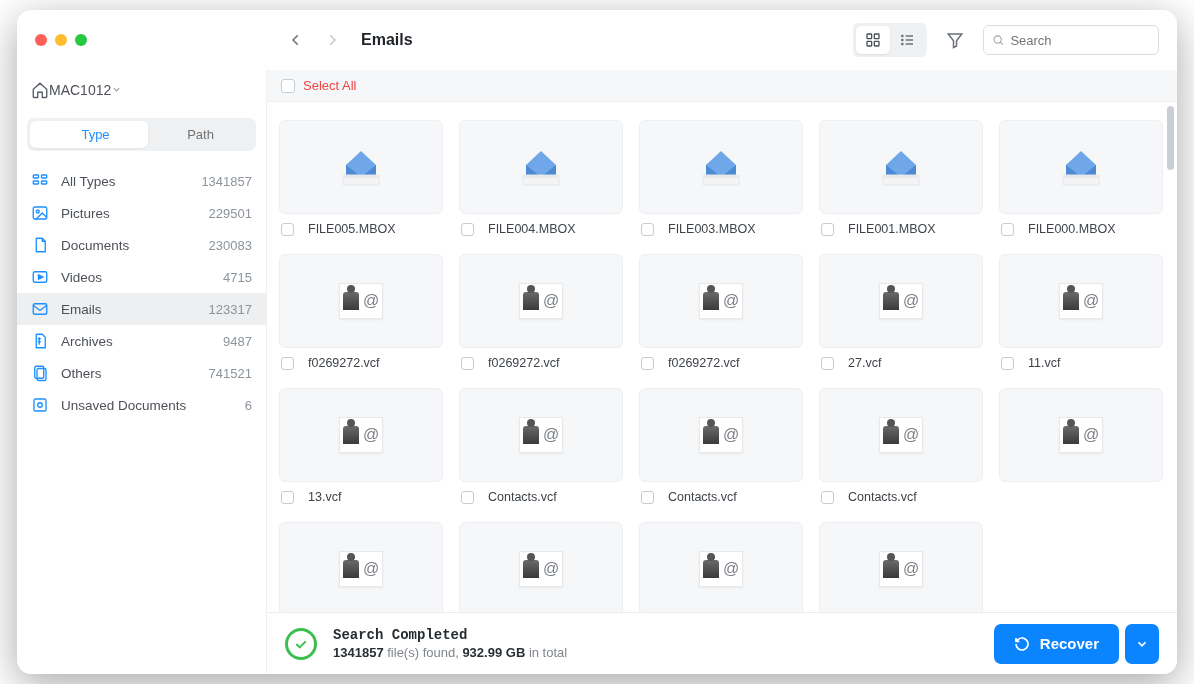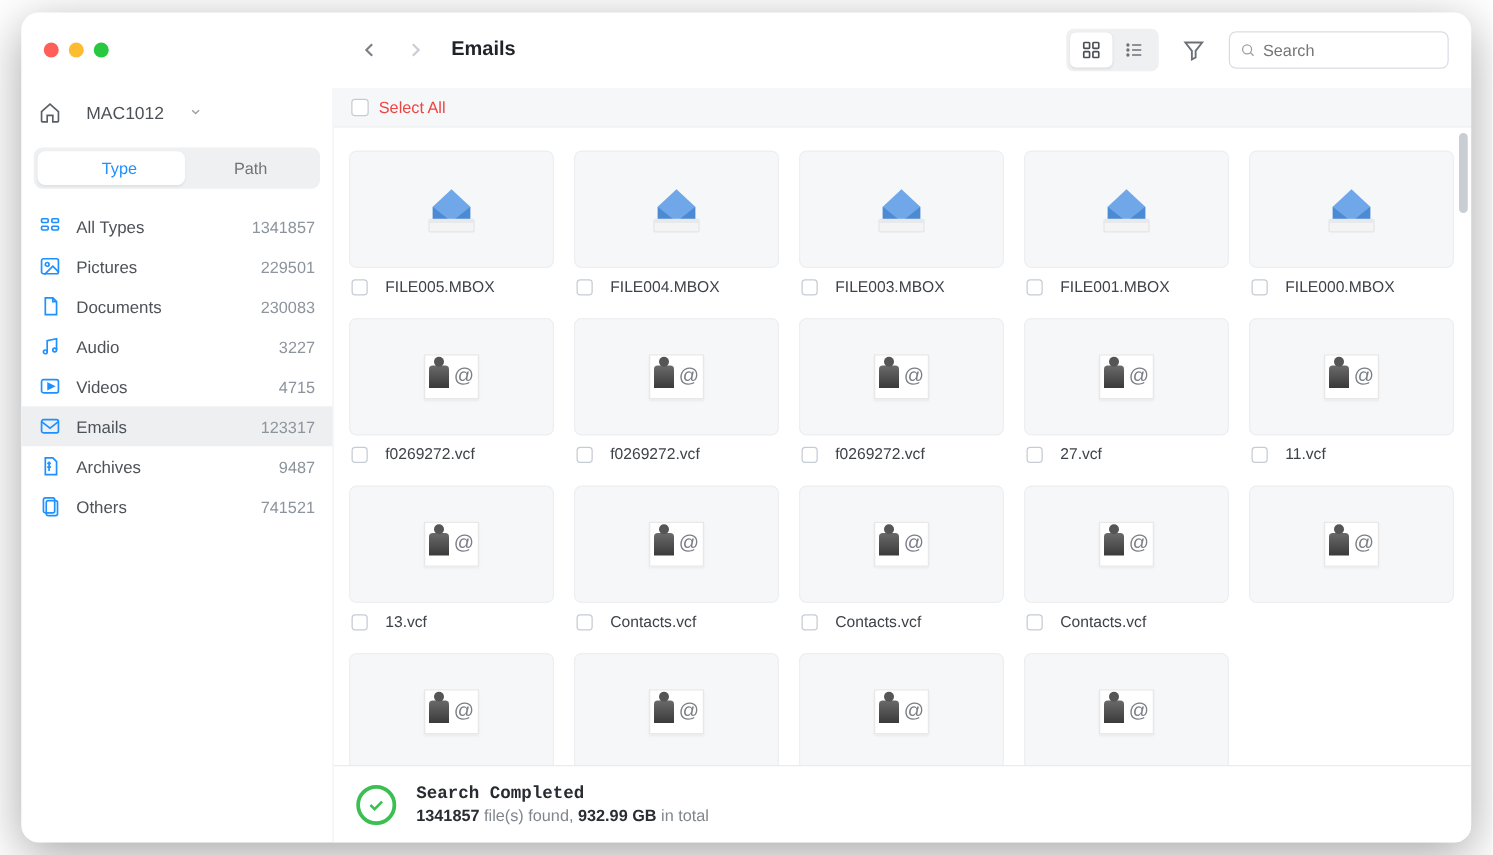--- a/index.html
+++ b/index.html
@@ -63,21 +63,21 @@
 .search-box input {
   border: none; outline: none; font-size: 13px; width: 100%; margin-left: 6px; color: #555;
 }
 .body {
   flex: 1; display: flex; overflow: hidden;
 }
 .sidebar {
   width: 250px; border-right: 1px solid #eef0f2; display:flex; flex-direction:column;
 }
 .loc-row {
-  height: 40px; display:flex; align-items:center; padding: 0 14px; gap: 20px;
+  height: 40px; display:flex; align-items:center; padding: 0 14px; gap: 0;
   color: #4d5258; font-size: 14px; cursor:pointer;
 }
 .loc-row .chev { color: #9aa1a9; }
 .tabs {
   display:flex; margin: 8px 10px 10px 10px; background:#eef0f2; border-radius: 7px; padding:3px;
 }
 .tab {
   flex:1; text-align:center; font-size:13px; padding:6px 0; border-radius:6px; cursor:pointer; color:#737373;
 }
 .tab.active { background:#fff; color:#1e90ff; box-shadow: 0 1px 2px rgba(0,0,0,0.06); font-weight:500;padding-left:13px;}
@@ -272,33 +272,20 @@
                 </svg>
               </span>
               <span>Documents</span>
             </div>
             <span class="count">230083</span>
           </div>
           <div class="cat">
             <div class="left">
               <span class="icon">
                 <svg width="18" height="18" viewBox="0 0 24 24" fill="none" stroke="currentColor" stroke-width="1.8">
-                  <path d="M9 18V6l10-2v12"></path>
-                  <circle cx="7" cy="18" r="2"></circle>
-                  <circle cx="17" cy="16" r="2"></circle>
-                </svg>
-              </span>
-              <span>Audio</span>
-            </div>
-            <span class="count">3227</span>
-          </div>
-          <div class="cat">
-            <div class="left">
-              <span class="icon">
-                <svg width="18" height="18" viewBox="0 0 24 24" fill="none" stroke="currentColor" stroke-width="1.8">
                   <rect x="3" y="5" width="18" height="14" rx="2"></rect>
                   <polygon points="10 9 16 12 10 15 10 9" fill="currentColor"></polygon>
                 </svg>
               </span>
               <span>Videos</span>
             </div>
             <span class="count">4715</span>
           </div>
           <div class="cat selected">
             <div class="left">
@@ -328,20 +315,32 @@
             <div class="left">
               <span class="icon">
                 <svg width="18" height="18" viewBox="0 0 24 24" fill="none" stroke="currentColor" stroke-width="1.8">
                   <rect x="5" y="3" width="12" height="16" rx="2"></rect>
                   <rect x="8" y="6" width="12" height="16" rx="2"></rect>
                 </svg>
               </span>
               <span>Others</span>
             </div>
             <span class="count">741521</span>
+          </div>
+          <div class="cat">
+            <div class="left">
+              <span class="icon">
+                <svg width="18" height="18" viewBox="0 0 24 24" fill="none" stroke="currentColor" stroke-width="1.8">
+                  <rect x="4" y="4" width="16" height="16" rx="2"></rect>
+                  <circle cx="12" cy="12" r="3"></circle>
+                </svg>
+              </span>
+              <span>Unsaved Documents</span>
+            </div>
+            <span class="count">6</span>
           </div>
         </div>
     </div>
 
     <div class="main">
       <div class="selectall">
         <div class="chk"></div>
         <span>Select All</span>
       </div>
       <div class="grid-outer">
@@ -582,16 +581,30 @@
           <svg width="16" height="16" viewBox="0 0 24 24" fill="none" stroke="currentColor" stroke-width="3">
               <polyline points="5 12 10 17 19 8"></polyline>
             </svg>
         </div>
         <div class="status-text">
           <div class="t1">Search Completed</div>
           <div class="t2">
             <b>1341857</b><span> file(s) found, </span><b>932.99 GB</b><span> in total</span>
           </div>
         </div>
+        <div class="footer-right">
+          <div class="recover-btn">
+            <svg width="16" height="16" viewBox="0 0 24 24" fill="none" stroke="currentColor" stroke-width="2.5">
+                <path d="M3 12a9 9 0 1 0 3-6.7L3 8"></path>
+                <polyline points="3 3 3 8 8 8"></polyline>
+              </svg>
+            <span>Recover</span>
+          </div>
+          <div class="drop-btn">
+            <svg width="14" height="14" viewBox="0 0 24 24" fill="none" stroke="currentColor" stroke-width="3">
+                <polyline points="6 9 12 15 18 9"></polyline>
+              </svg>
+          </div>
+        </div>
       </div>
     </div>
   </div>
 </div>
 
 </body></html>

